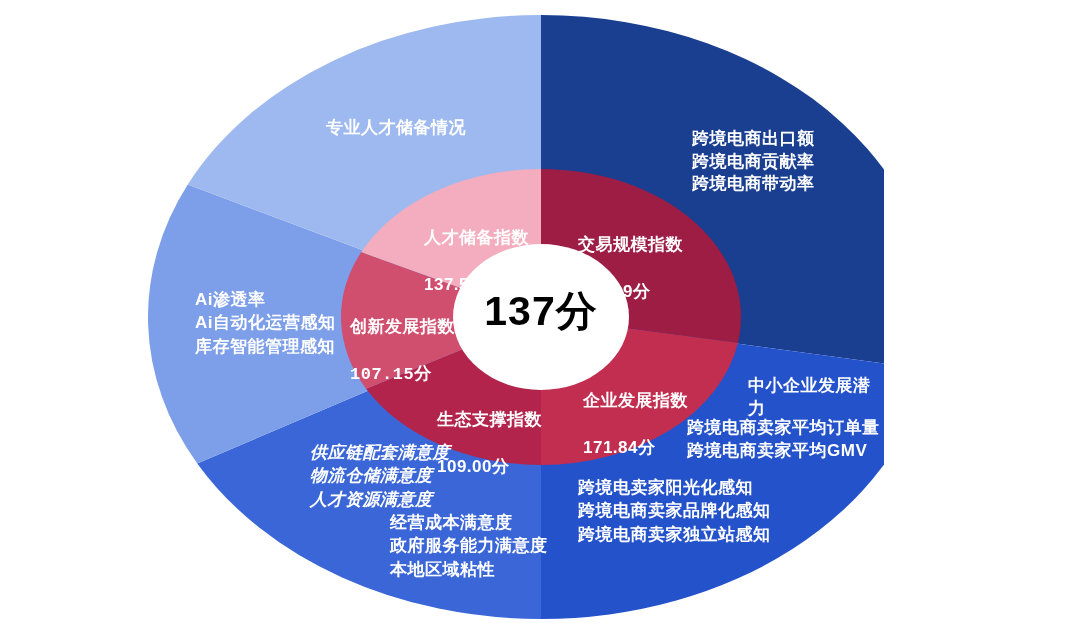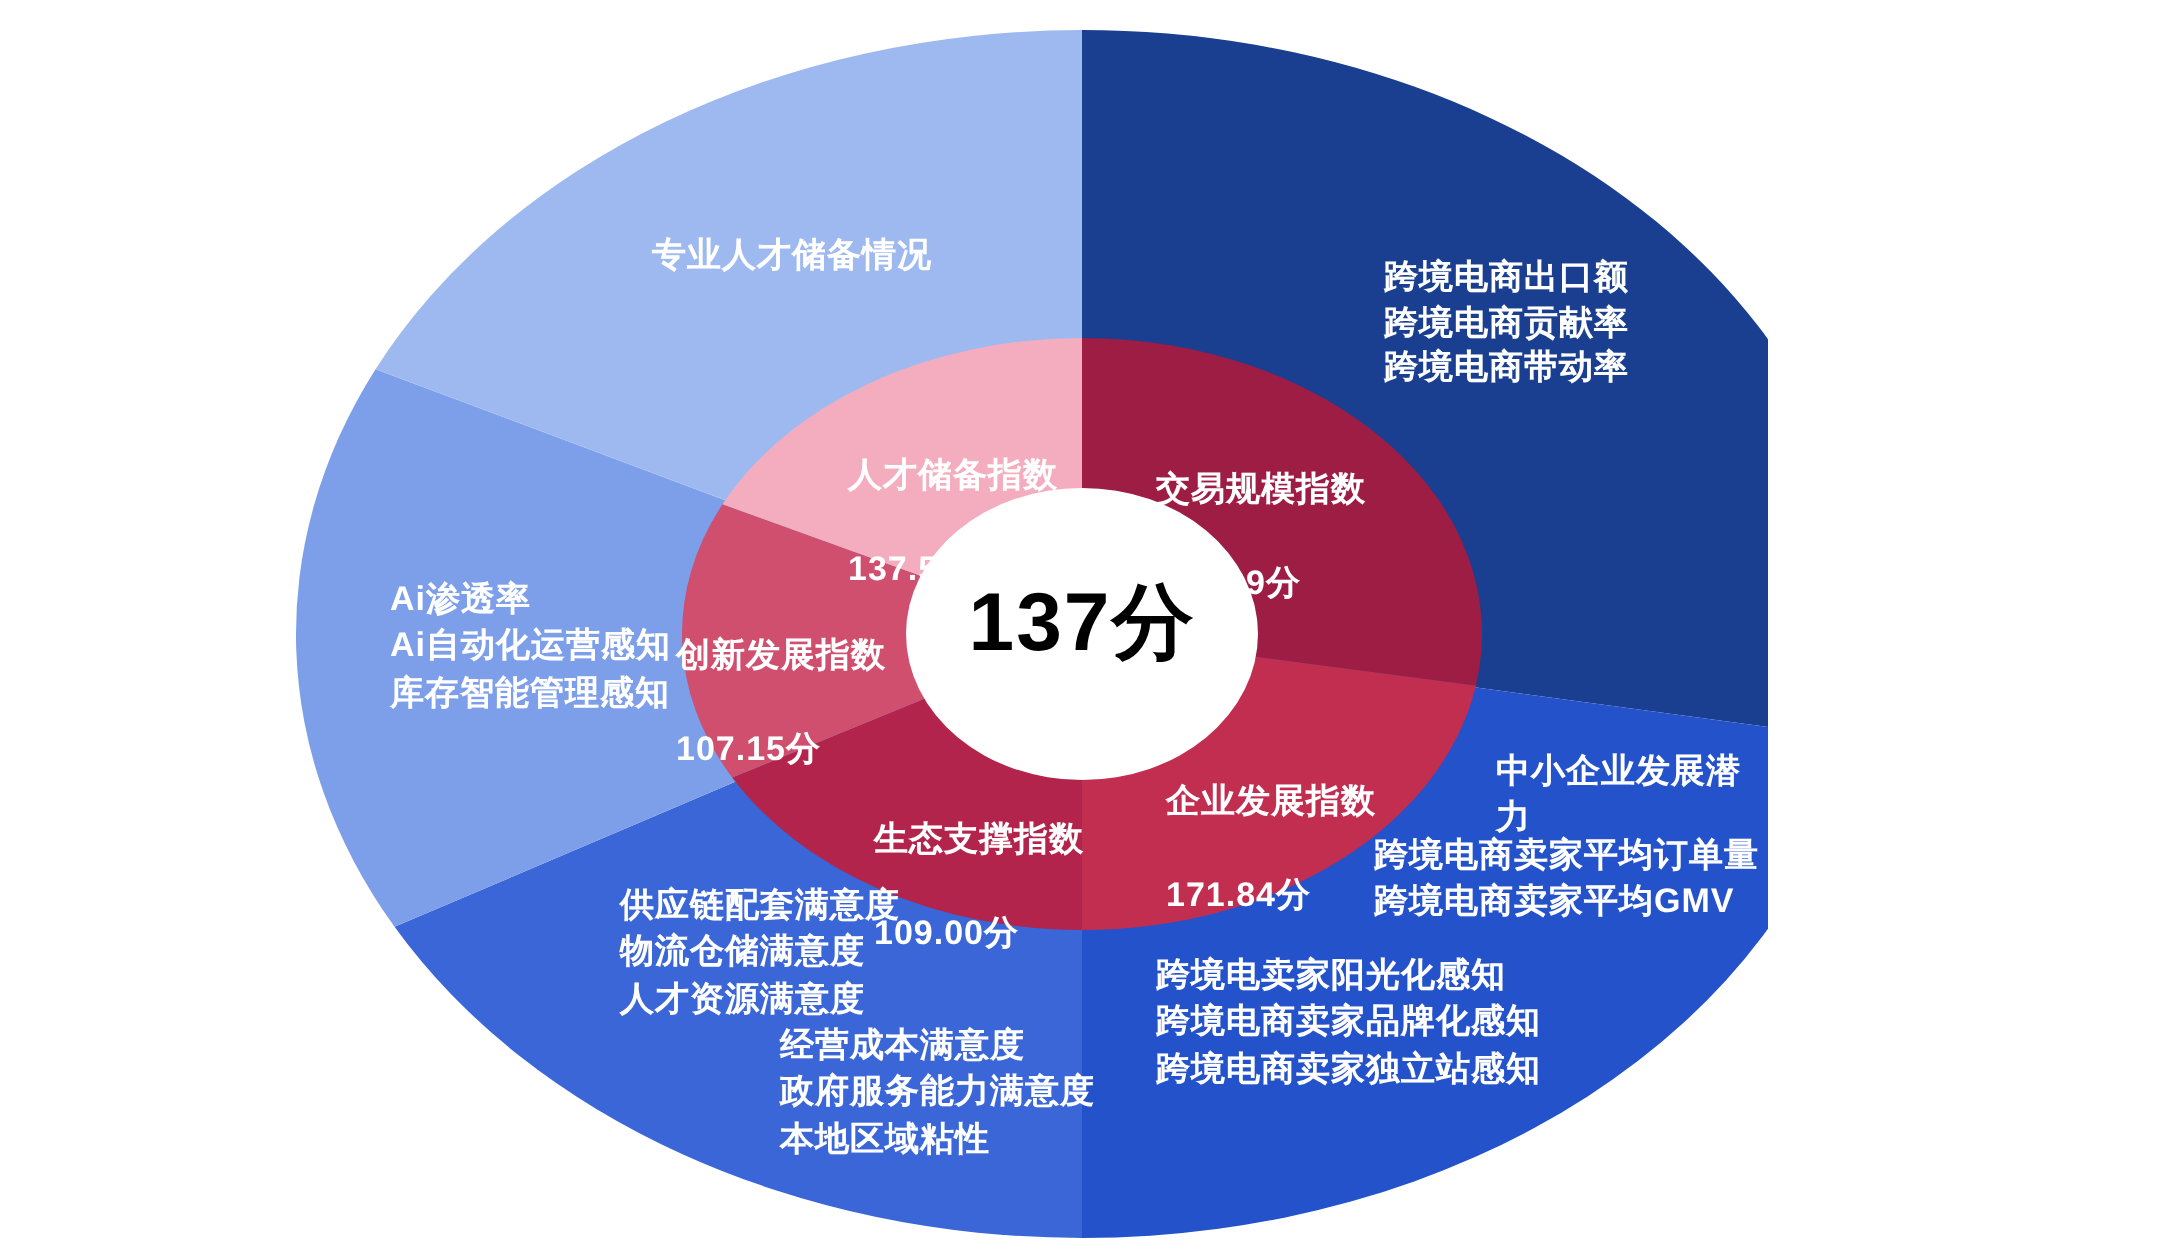--- a/index.html
+++ b/index.html
@@ -13,26 +13,26 @@
   .label{
     position:absolute;color:#ffffff;font-weight:700;font-size:17px;
     line-height:1.38;white-space:pre-line;letter-spacing:0.5px;
   }
   .lbl-pro-talent{left:296px;top:116px;width:200px;text-align:center;}
   .lbl-export{left:692px;top:128px;line-height:1.33;}
   .lbl-sme{left:748px;top:374px;}
   .lbl-avg{left:687px;top:416px;}
   .lbl-seller{left:578px;top:476px;}
   .lbl-operating{left:390px;top:511px;}
-  .lbl-supply{left:310px;top:441px;}
+  .lbl-supply{left:310px;top:441px;font-style:italic;}
   .lbl-ai{left:195px;top:288px;}
   .lbl-trade-idx{left:578px;top:210px;}
   .lbl-enterprise-idx{left:583px;top:366px;}
   .lbl-ecosystem-idx{left:437px;top:385px;}
-  .lbl-innovation-idx{left:338px;top:293px;}
+  .lbl-innovation-idx{left:350px;top:293px;font-family:Liberation Mono, monospace;}
   .lbl-talent-idx{left:424px;top:203px;}
   .center-score{
     position:absolute;left:453px;top:291px;width:176px;text-align:center;
     font-size:41px;font-weight:800;color:#000000;letter-spacing:1px;line-height:1;
   }
   .logo{
     position:absolute;left:957px;top:510px;line-height:1;
     font-size:95px;font-weight:900;color:#e8402b;transform:skewX(-4deg);
   }
 </style>

